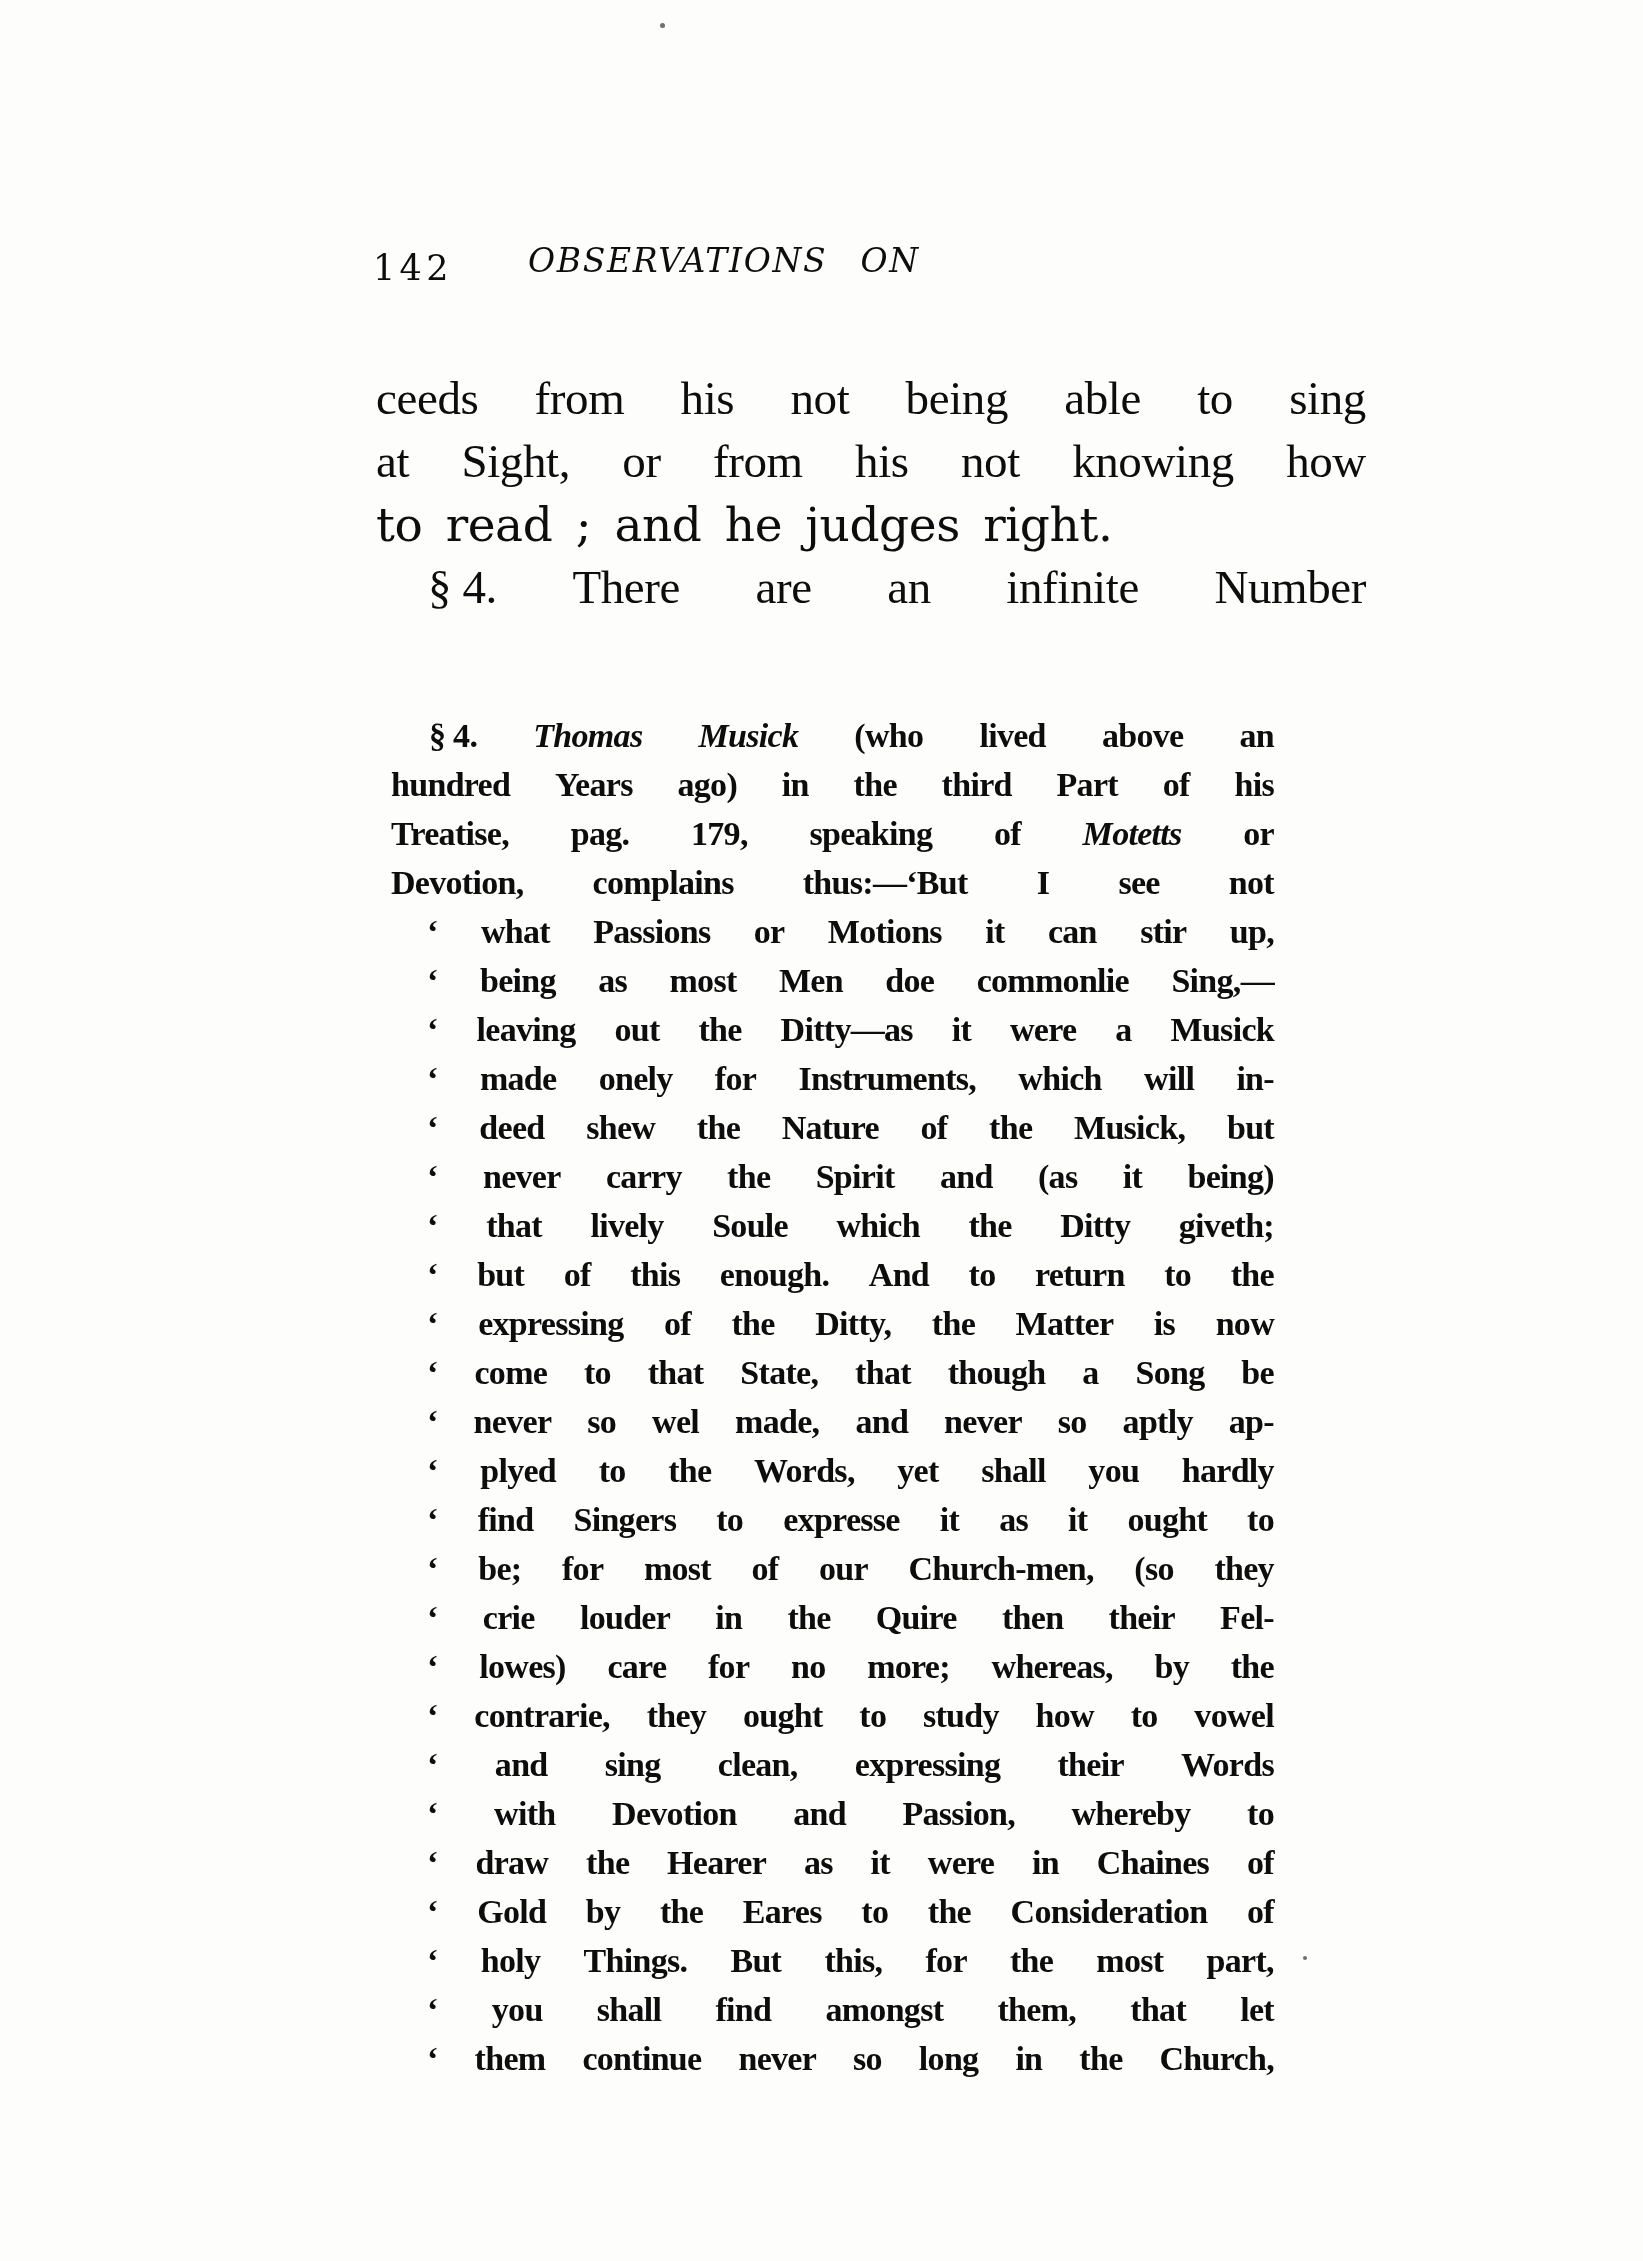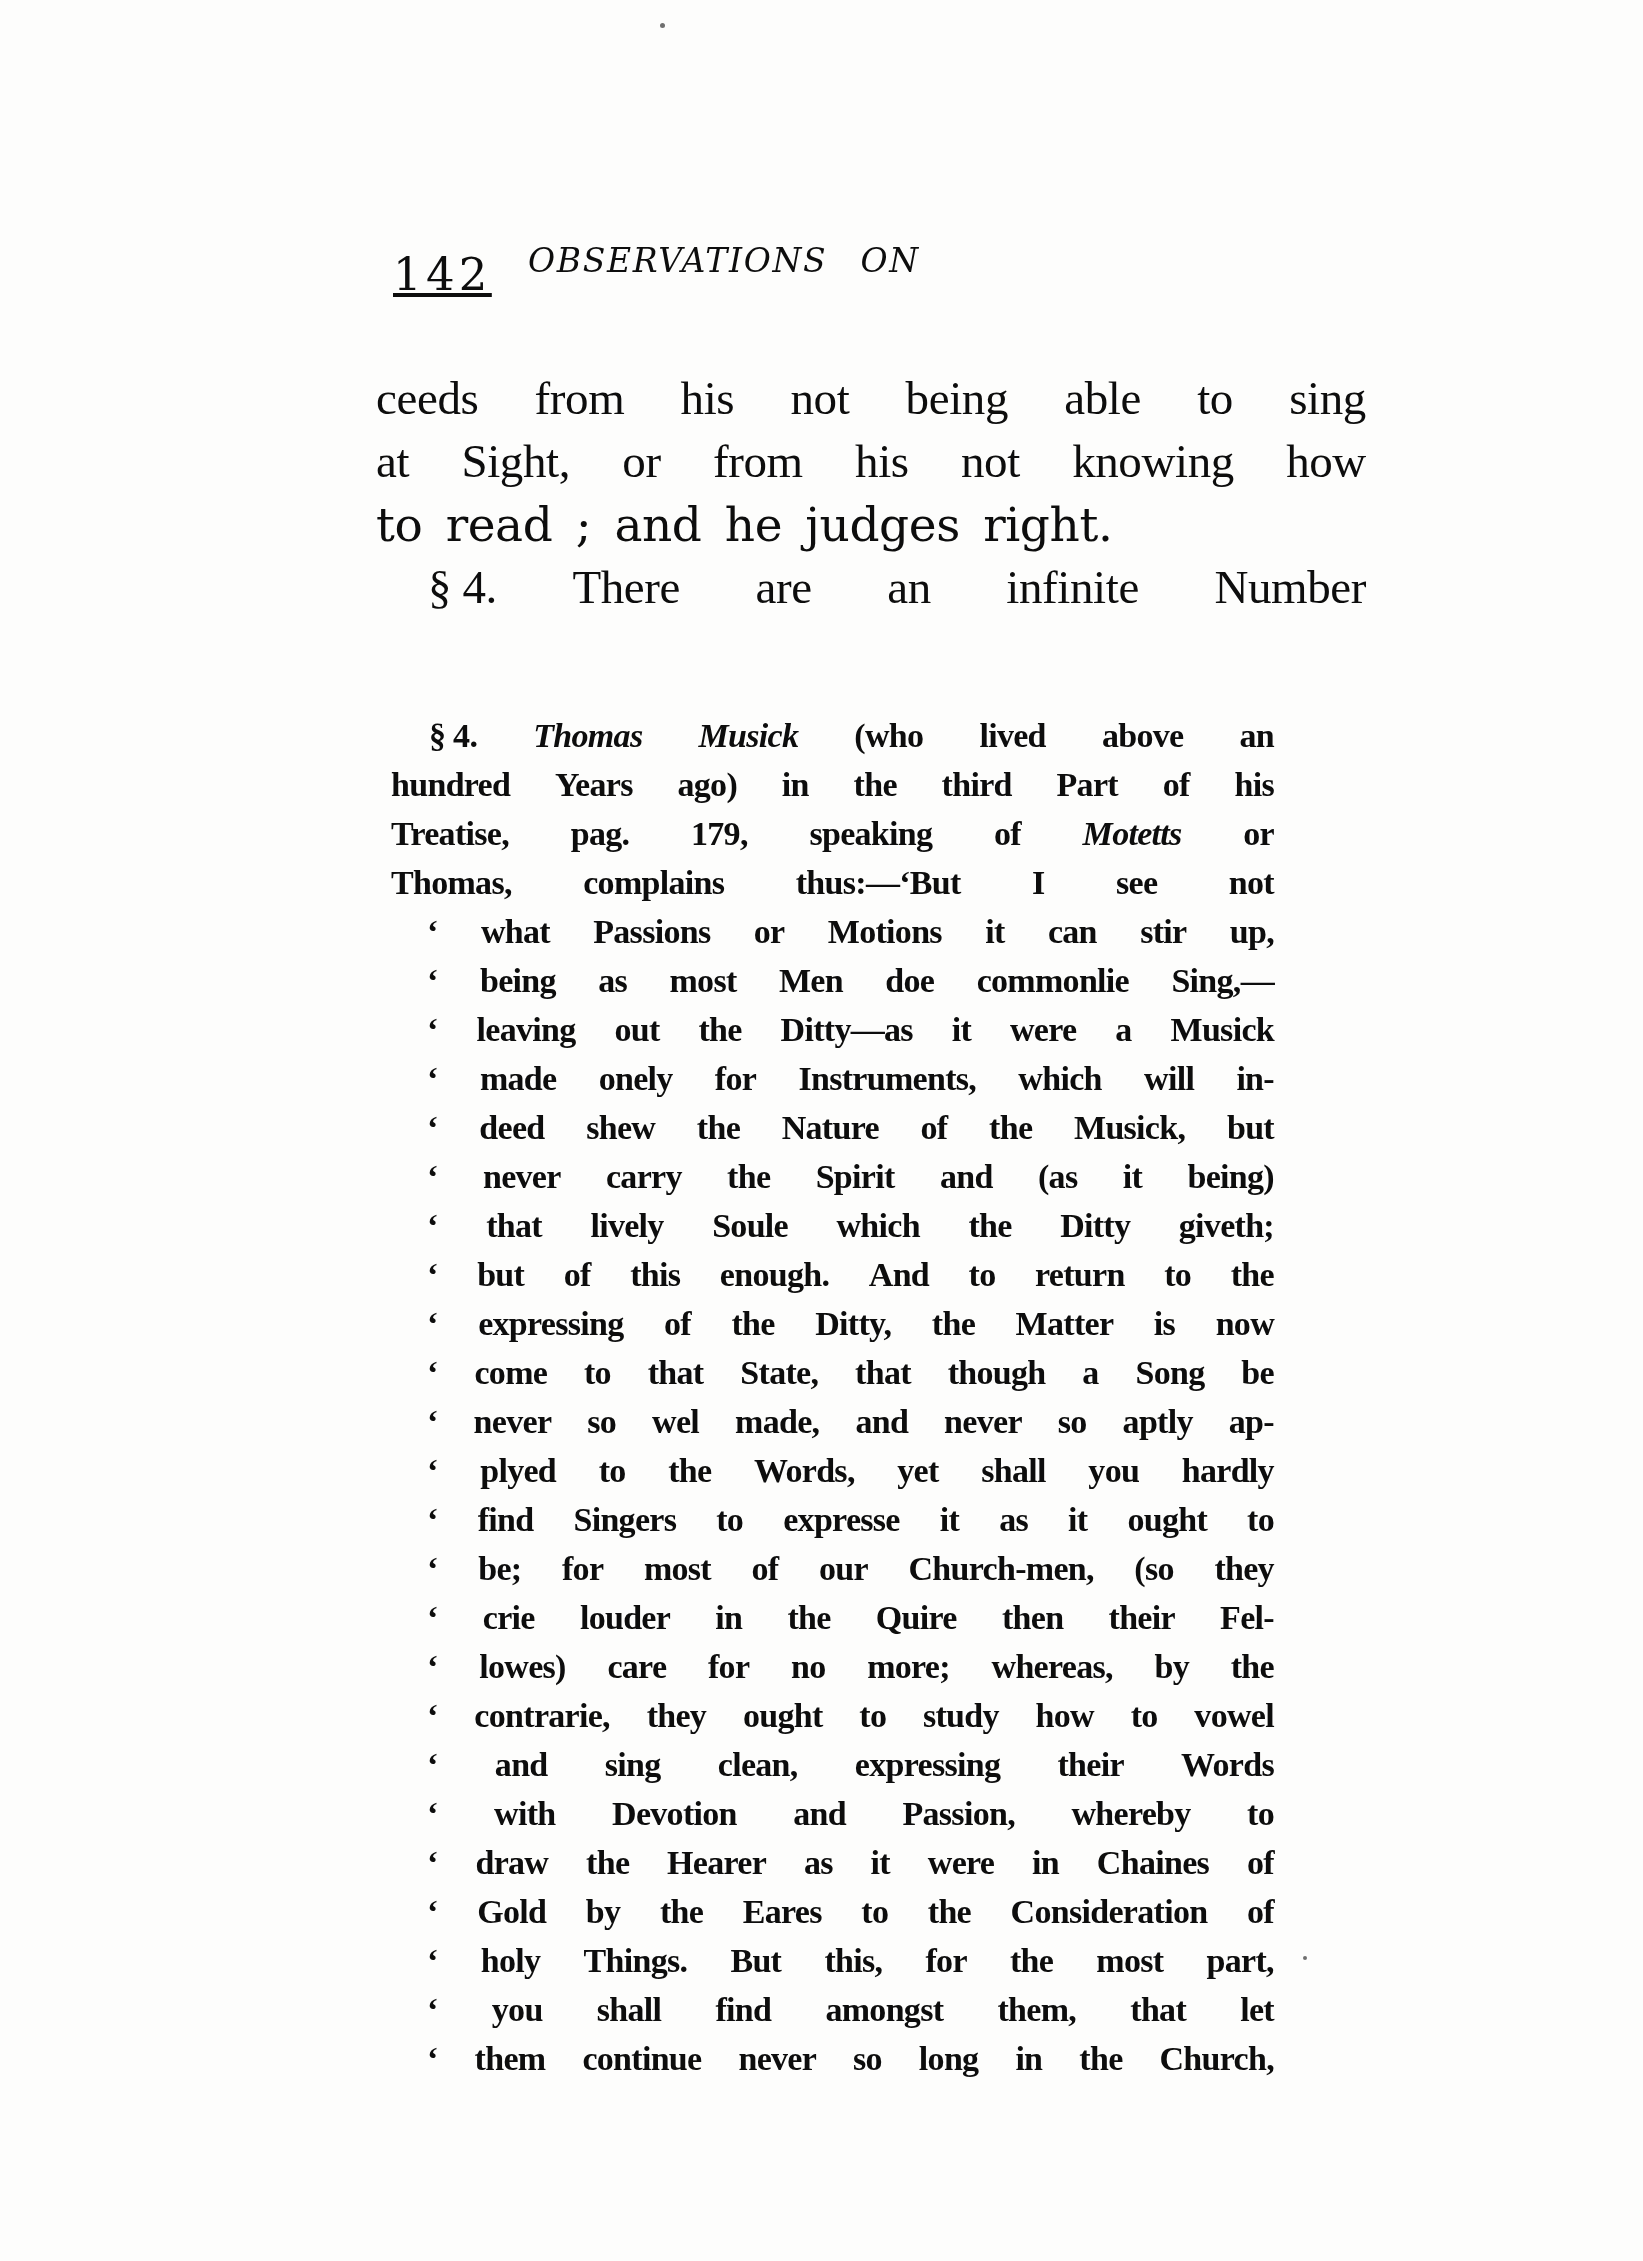--- a/index.html
+++ b/index.html
@@ -7,22 +7,22 @@
     position: relative;
     width: 1644px;
     height: 2261px;
     background: #fdfdfc;
     font-family: "DejaVu Serif", "Liberation Serif", serif;
     color: #0d0d0d;
     overflow: hidden;
   }
   .header { position: absolute; top: 241px; left: 0; width: 100%; height: 69px; }
   .pagenum {
-    position: absolute; left: 393px; top: 7px;
-    font-size: 45px; letter-spacing: 4.3px; text-decoration: underline;
+    position: absolute; left: 373px; top: 7px;
+    font-size: 35px; letter-spacing: 4.3px;
   }
   .title {
     position: absolute; left: 528px; top: 0;
     font-style: italic; font-size: 33px;
     letter-spacing: 1.7px; word-spacing: 21px;
   }
   .main {
     position: absolute; left: 376px; top: 367px; width: 990px;
     font-size: 47px; letter-spacing: -0.4px;
   }
@@ -105,21 +105,21 @@
       <div class="line just">
         <span>Treatise,</span> 
         <span>pag.</span> 
         <span>179,</span> 
         <span>speaking</span> 
         <span>of</span> 
         <span class="it">Motetts</span> 
         <span>or</span> 
       </div>
       <div class="line just">
-        <span>Thomas,</span> 
+        <span>Devotion,</span> 
         <span>complains</span> 
         <span>thus:—‘But</span> 
         <span>I</span> 
         <span>see</span> 
         <span>not</span> 
       </div>
       <div class="line just" style="padding-left: 36px;">
         <span>‘</span> 
         <span>what</span> 
         <span>Passions</span> 

